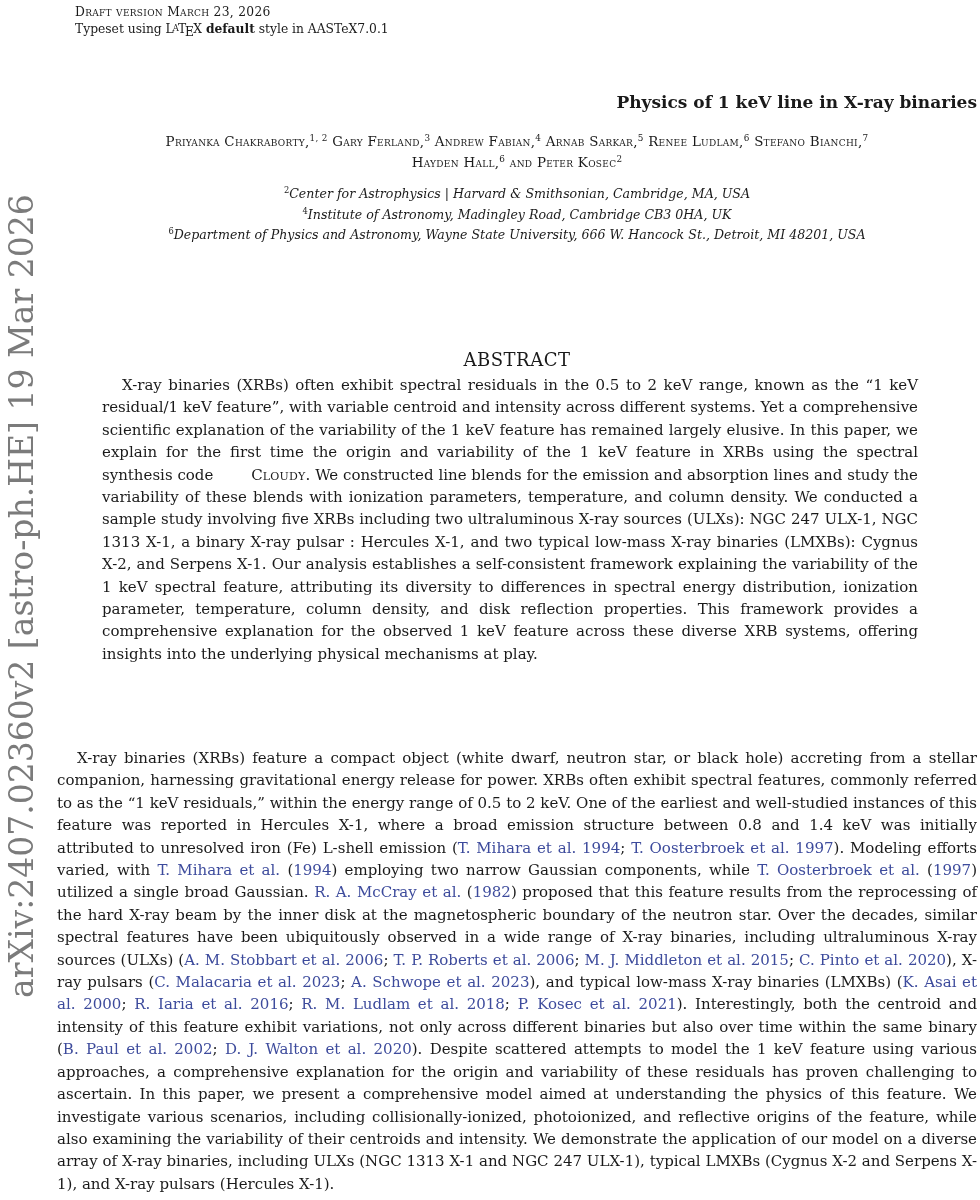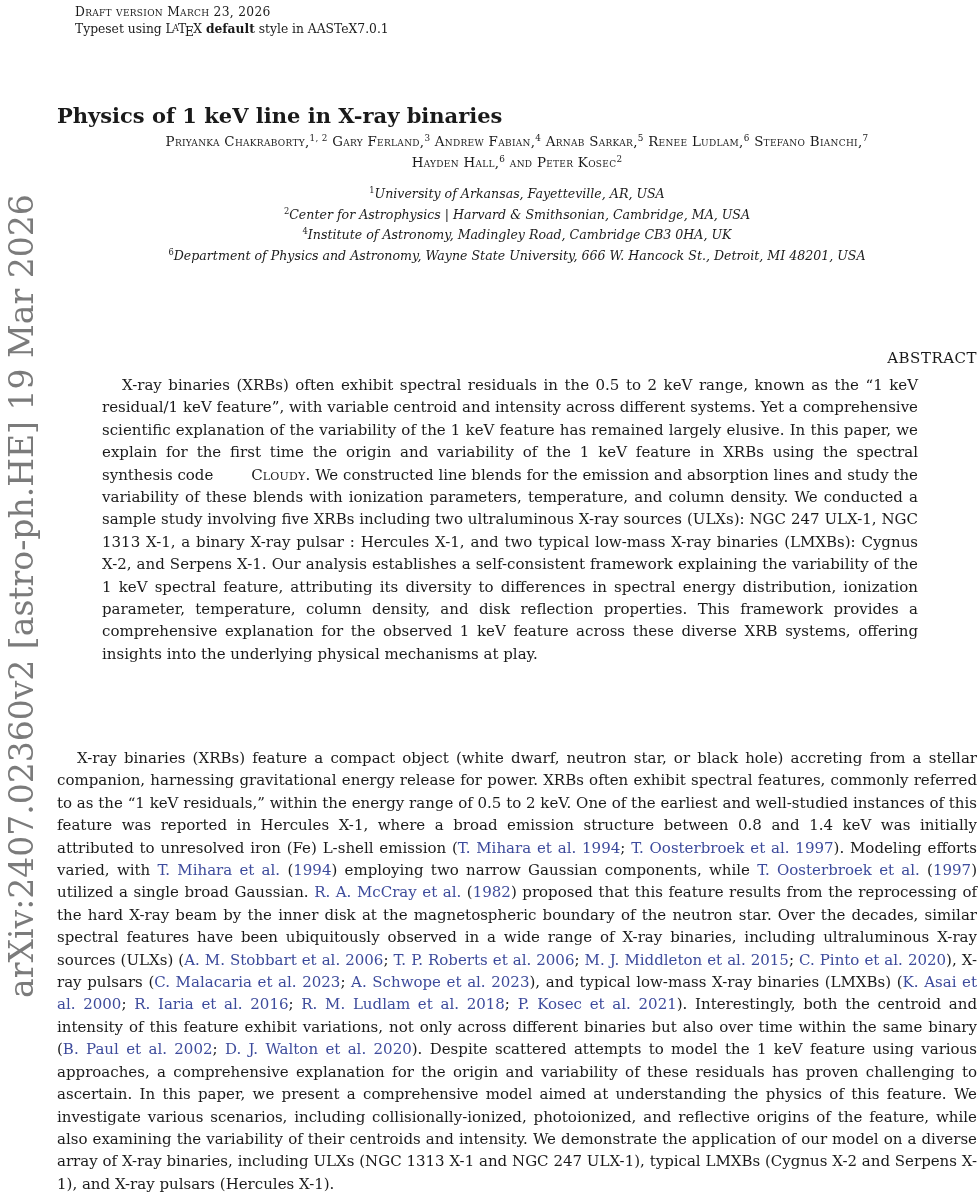--- a/index.html
+++ b/index.html
@@ -10,30 +10,30 @@
   
   .draft-header{position:absolute;left:75px;top:5px;font-size:12.3px;line-height:15.5px;}
   .draft-header .line1{font-variant:small-caps;letter-spacing:0.3px;}
   
   .arxiv-banner{
     position:absolute;left:2px;top:222px;height:776px;width:44px;
     writing-mode:vertical-rl;transform:rotate(180deg);
     font-size:33px;color:var(--banner,#7b7b7b);text-align:center;white-space:nowrap;
   }
   
-  .title{position:absolute;left:57px;top:103px;width:920px;text-align:left;
-         font-weight:bold;font-size:21px;}
+  .title{position:absolute;left:57px;top:92px;width:920px;text-align:right;
+         font-weight:bold;font-size:17px;}
   .authors{position:absolute;left:57px;top:131px;width:920px;text-align:center;
            font-variant:small-caps;letter-spacing:0.3px;font-size:13.4px;line-height:21px;}
   .authors .row{display:block;}
   .affils{position:absolute;left:57px;top:184px;width:920px;text-align:center;
           font-style:italic;font-size:12.6px;line-height:20.5px;}
   
-  .abstract-head{position:absolute;left:57px;top:349px;width:920px;text-align:right;
-                 font-size:15px;letter-spacing:0.5px;}
+  .abstract-head{position:absolute;left:57px;top:349px;width:920px;text-align:center;
+                 font-size:18px;letter-spacing:0.5px;}
   .abstract-body{position:absolute;left:102px;top:374px;width:816px;
                  font-size:15px;line-height:22.4px;text-align:justify;text-indent:20px;}
   
   .section-head{position:absolute;left:57px;top:724px;width:920px;text-align:center;
                 font-size:15px;letter-spacing:0.4px;}
   .intro-body{position:absolute;left:57px;top:747px;width:920px;
               font-size:15px;line-height:22.4px;text-align:justify;text-indent:20px;}
   
   .seg-n{}
   .seg-b{font-weight:bold;}
@@ -56,21 +56,20 @@
   <div class="arxiv-banner">arXiv:2407.02360v2 [astro-ph.HE] 19 Mar 2026</div>
 
   <div class="title">Physics of 1 keV line in X-ray binaries</div>
 
   <div class="authors">
     <span class="row"><span class="seg-n">Priyanka Chakraborty,</span><span class="seg-sup">1, 2</span><span class="seg-n"> Gary Ferland,</span><span class="seg-sup">3</span><span class="seg-n"> Andrew Fabian,</span><span class="seg-sup">4</span><span class="seg-n"> Arnab Sarkar,</span><span class="seg-sup">5</span><span class="seg-n"> Renee Ludlam,</span><span class="seg-sup">6</span><span class="seg-n"> Stefano Bianchi,</span><span class="seg-sup">7</span></span>
     <span class="row"><span class="seg-n">Hayden Hall,</span><span class="seg-sup">6</span><span class="seg-n"> and Peter Kosec</span><span class="seg-sup">2</span></span>
   </div>
 
   <div class="affils">
-    <div><span class="seg-sup">1</span><span class="seg-n">University of Arkansas, Fayetteville, AR, USA</span></div>
     <div><span class="seg-sup">2</span><span class="seg-n">Center for Astrophysics | Harvard &amp; Smithsonian, Cambridge, MA, USA</span></div>
     <div><span class="seg-sup">4</span><span class="seg-n">Institute of Astronomy, Madingley Road, Cambridge CB3 0HA, UK</span></div>
     <div><span class="seg-sup">6</span><span class="seg-n">Department of Physics and Astronomy, Wayne State University, 666 W. Hancock St., Detroit, MI 48201, USA</span></div>
   </div>
 
   <div class="abstract-head">ABSTRACT</div>
   <div class="abstract-body"><span class="seg-n">X-ray binaries (XRBs) often exhibit spectral residuals in the 0.5 to 2 keV range, known as the “1 keV residual/1 keV feature”, with variable centroid and intensity across different systems. Yet a comprehensive scientific explanation of the variability of the 1 keV feature has remained largely elusive. In this paper, we explain for the first time the origin and variability of the 1 keV feature in XRBs using the spectral synthesis code </span><span class="seg-sc">Cloudy</span><span class="seg-n">. We constructed line blends for the emission and absorption lines and study the variability of these blends with ionization parameters, temperature, and column density. We conducted a sample study involving five XRBs including two ultraluminous X-ray sources (ULXs): NGC 247 ULX-1, NGC 1313 X-1, a binary X-ray pulsar : Hercules X-1, and two typical low-mass X-ray binaries (LMXBs): Cygnus X-2, and Serpens X-1. Our analysis establishes a self-consistent framework explaining the variability of the 1 keV spectral feature, attributing its diversity to differences in spectral energy distribution, ionization parameter, temperature, column density, and disk reflection properties. This framework provides a comprehensive explanation for the observed 1 keV feature across these diverse XRB systems, offering insights into the underlying physical mechanisms at play.</span></div>
 
   <div class="intro-body"><span class="seg-n">X-ray binaries (XRBs) feature a compact object (white dwarf, neutron star, or black hole) accreting from a stellar companion, harnessing gravitational energy release for power. XRBs often exhibit spectral features, commonly referred to as the “1 keV residuals,” within the energy range of 0.5 to 2 keV. One of the earliest and well-studied instances of this feature was reported in Hercules X-1, where a broad emission structure between 0.8 and 1.4 keV was initially attributed to unresolved iron (Fe) L-shell emission (</span><span class="seg-cite">T. Mihara et al. 1994</span><span class="seg-n">; </span><span class="seg-cite">T. Oosterbroek et al. 1997</span><span class="seg-n">). Modeling efforts varied, with </span><span class="seg-cite">T. Mihara et al.</span><span class="seg-n"> (</span><span class="seg-cite">1994</span><span class="seg-n">) employing two narrow Gaussian components, while </span><span class="seg-cite">T. Oosterbroek et al.</span><span class="seg-n"> (</span><span class="seg-cite">1997</span><span class="seg-n">) utilized a single broad Gaussian. </span><span class="seg-cite">R. A. McCray et al.</span><span class="seg-n"> (</span><span class="seg-cite">1982</span><span class="seg-n">) proposed that this feature results from the reprocessing of the hard X-ray beam by the inner disk at the magnetospheric boundary of the neutron star. Over the decades, similar spectral features have been ubiquitously observed in a wide range of X-ray binaries, including ultraluminous X-ray sources (ULXs) (</span><span class="seg-cite">A. M. Stobbart et al. 2006</span><span class="seg-n">; </span><span class="seg-cite">T. P. Roberts et al. 2006</span><span class="seg-n">; </span><span class="seg-cite">M. J. Middleton et al. 2015</span><span class="seg-n">; </span><span class="seg-cite">C. Pinto et al. 2020</span><span class="seg-n">), X-ray pulsars (</span><span class="seg-cite">C. Malacaria et al. 2023</span><span class="seg-n">; </span><span class="seg-cite">A. Schwope et al. 2023</span><span class="seg-n">), and typical low-mass X-ray binaries (LMXBs) (</span><span class="seg-cite">K. Asai et al. 2000</span><span class="seg-n">; </span><span class="seg-cite">R. Iaria et al. 2016</span><span class="seg-n">; </span><span class="seg-cite">R. M. Ludlam et al. 2018</span><span class="seg-n">; </span><span class="seg-cite">P. Kosec et al. 2021</span><span class="seg-n">). Interestingly, both the centroid and intensity of this feature exhibit variations, not only across different binaries but also over time within the same binary (</span><span class="seg-cite">B. Paul et al. 2002</span><span class="seg-n">; </span><span class="seg-cite">D. J. Walton et al. 2020</span><span class="seg-n">). Despite scattered attempts to model the 1 keV feature using various approaches, a comprehensive explanation for the origin and variability of these residuals has proven challenging to ascertain. In this paper, we present a comprehensive model aimed at understanding the physics of this feature. We investigate various scenarios, including collisionally-ionized, photoionized, and reflective origins of the feature, while also examining the variability of their centroids and intensity. We demonstrate the application of our model on a diverse array of X-ray binaries, including ULXs (NGC 1313 X-1 and NGC 247 ULX-1), typical LMXBs (Cygnus X-2 and Serpens X-1), and X-ray pulsars (Hercules X-1).</span></div>
 

